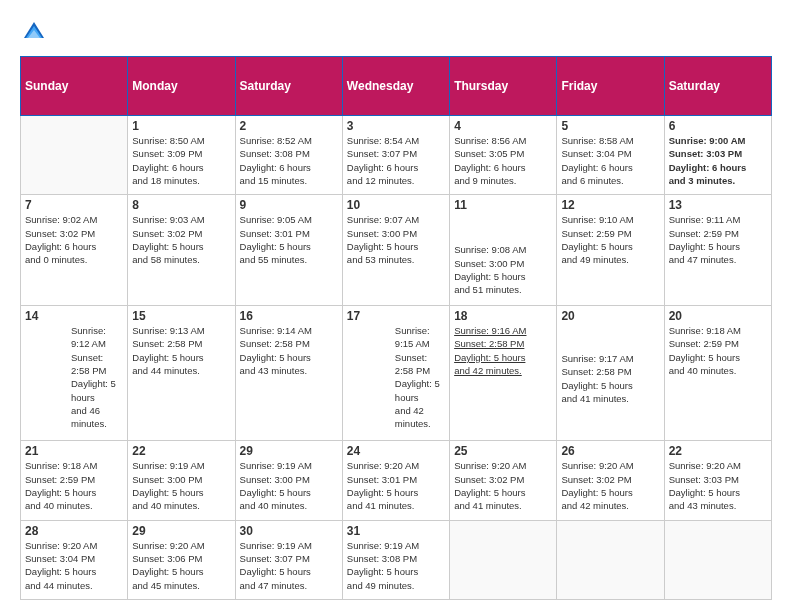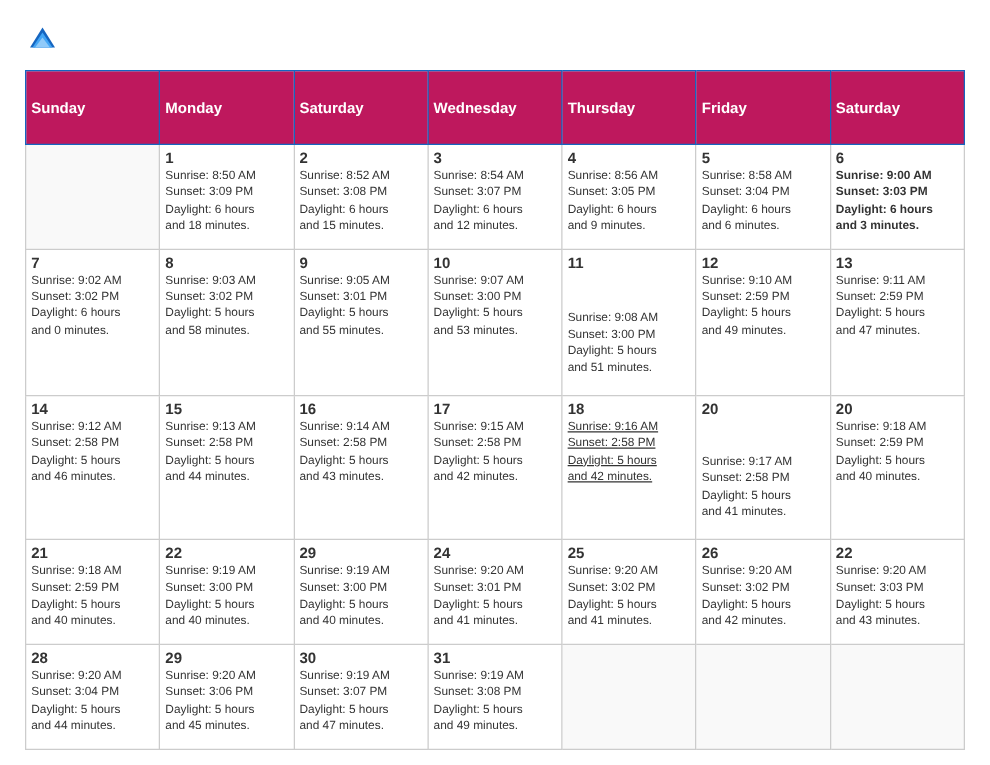--- a/index.html
+++ b/index.html
@@ -226,42 +226,42 @@
             <span class="day-num">13</span>
             <div class="day-info" style="white-space: pre-line;">Sunrise: 9:11 AM
 Sunset: 2:59 PM
 Daylight: 5 hours
 and 47 minutes.</div>
           </td>
         </tr>
         <tr>
           <td>
             <span class="day-num">14</span>
-            <div class="day-info" style="white-space: pre-line;">Sunrise: 9:12 AM
+            <div class="day-info" style="white-space: pre-line; margin-left: 46px;">Sunrise: 9:12 AM
 Sunset: 2:58 PM
 Daylight: 5 hours
 and 46 minutes.</div>
           </td>
           <td>
             <span class="day-num">15</span>
             <div class="day-info" style="white-space: pre-line;">Sunrise: 9:13 AM
 Sunset: 2:58 PM
 Daylight: 5 hours
 and 44 minutes.</div>
           </td>
           <td>
             <span class="day-num">16</span>
             <div class="day-info" style="white-space: pre-line;">Sunrise: 9:14 AM
 Sunset: 2:58 PM
 Daylight: 5 hours
 and 43 minutes.</div>
           </td>
           <td>
             <span class="day-num">17</span>
-            <div class="day-info" style="white-space: pre-line;">Sunrise: 9:15 AM
+            <div class="day-info" style="white-space: pre-line; margin-left: 48px;">Sunrise: 9:15 AM
 Sunset: 2:58 PM
 Daylight: 5 hours
 and 42 minutes.</div>
           </td>
           <td>
             <span class="day-num">18</span>
             <div class="day-info" style="white-space: pre-line; text-decoration: underline;">Sunrise: 9:16 AM
 Sunset: 2:58 PM
 Daylight: 5 hours
 and 42 minutes.</div>

